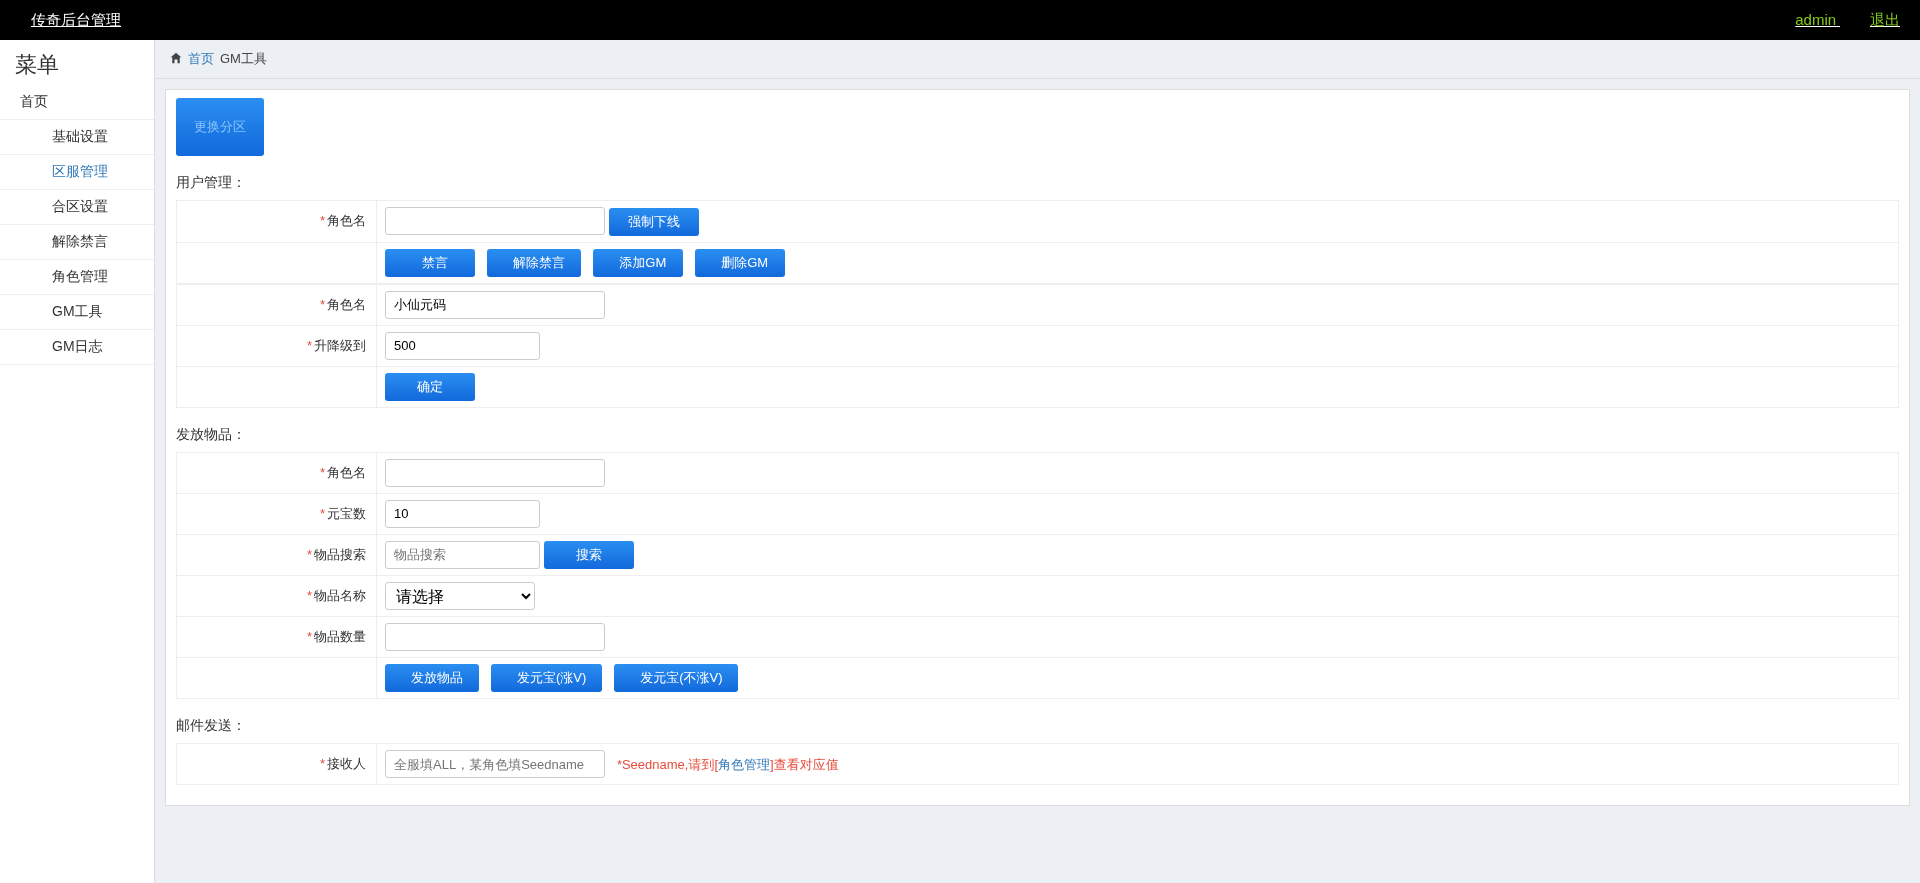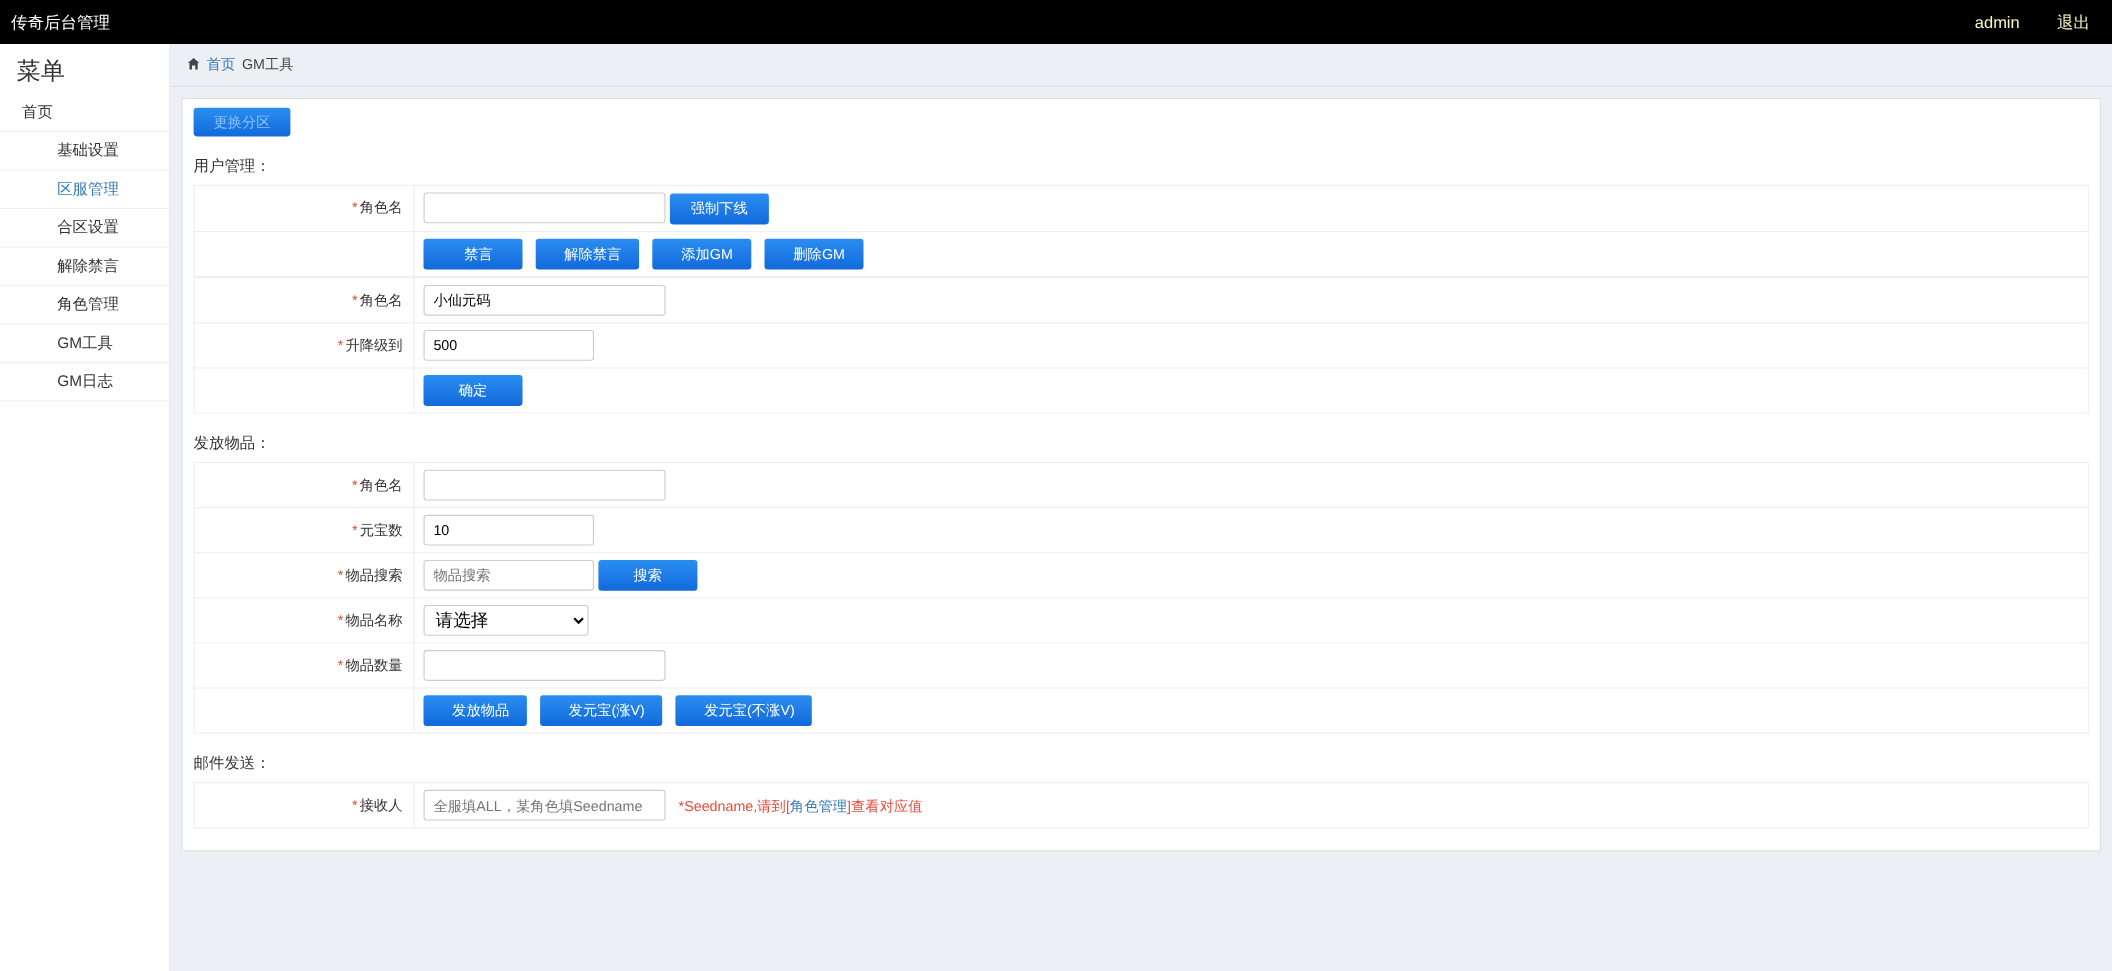--- a/index.html
+++ b/index.html
@@ -1,41 +1,41 @@
 <!DOCTYPE html>
 <html><head>
 <meta charset="utf-8">
 <style>
 * { margin:0; padding:0; box-sizing:border-box; }
 body { font-family: "Helvetica Neue", Helvetica, Arial, "Microsoft YaHei", sans-serif; font-size:14px; color:#333; background:#fff; }
 
 
-.topbar { background:#000; color:#fff; height:40px; display:flex; align-items:center; justify-content:space-between; padding:0 20px 0 10px; }
+.topbar { background:#000; color:#fff; height:40px; display:flex; align-items:center; justify-content:space-between; padding:0 20px 0 31px;text-decoration:underline; }
 .topbar .brand { font-size:15px; }
-.topbar .right a { color:#fef9c3; text-decoration:none; margin-left:30px; font-size:15px; }
+.topbar .right a { color:#84cc16; text-decoration:none; margin-left:30px; font-size:15px; }
 
 
 .main { display:flex; height:calc(100vh - 40px); }
 .sidebar { width:155px; border-right:1px solid #ddd; background:#fff; flex-shrink:0; }
 .sidebar h3 { font-size:22px; padding:10px 15px 5px; font-weight:500; }
 .sidebar ul { list-style:none; }
 .sidebar li a { display:block; padding:8px 0 8px 20px; text-decoration:none; color:#333; border-bottom:1px solid #eee; }
 .sidebar li a.indent { padding-left:52px; }
 .sidebar li a.active { color:#337ab7; }
 
 .content-wrap { flex:1; background:#ecf0f5; padding:0; overflow-y:auto; position:relative; }
 .breadcrumb { background:#ecf0f5; padding:10px 15px; font-size:13px; display:flex; align-items:center; gap:6px; border-bottom:1px solid #ddd; }
 .breadcrumb a { color:#337ab7; text-decoration:none; }
 .breadcrumb .home-icon { font-size:13px; color:#444; }
 .breadcrumb .current { color:#444; }
 
 .content { background:#fff; margin:10px; border:1px solid #ddd; padding:8px 10px 20px; }
 
 .btn { display:inline-block; padding:6px 18px; font-size:13px; border:none; border-radius:3px; cursor:pointer; background:linear-gradient(to bottom,#2a8ef1,#1269db); color:#fff; text-align:center; }
-.switch-zone { background:linear-gradient(to bottom,#2a8ef1,#1269db); color:#88c4ff; padding:4px 18px; border-radius:3px; display:inline-block; font-size:13px; }
+.switch-zone { background:linear-gradient(to bottom,#2a8ef1,#1269db); color:#88c4ff; padding:20px 18px; border-radius:3px; display:inline-block; font-size:13px; }
 
 .section-title { margin-top:18px; margin-bottom:8px; font-size:14px; font-weight:400; }
 
 
 .ftable { width:100%; border-collapse:collapse; border:1px solid #eee; }
 .ftable td { border:1px solid #eee; padding:6px 8px; vertical-align:middle; }
 .ftable td.label { width:200px; text-align:right; padding-right:10px; font-size:13px; }
 .ftable td.label .req { color:#e74c3c; margin-right:2px; }
 .ftable td.ctrl { }
 .ftable input[type=text] { height:28px; border:1px solid #ccc; border-radius:3px; padding:0 8px; font-size:13px; width:220px; }

